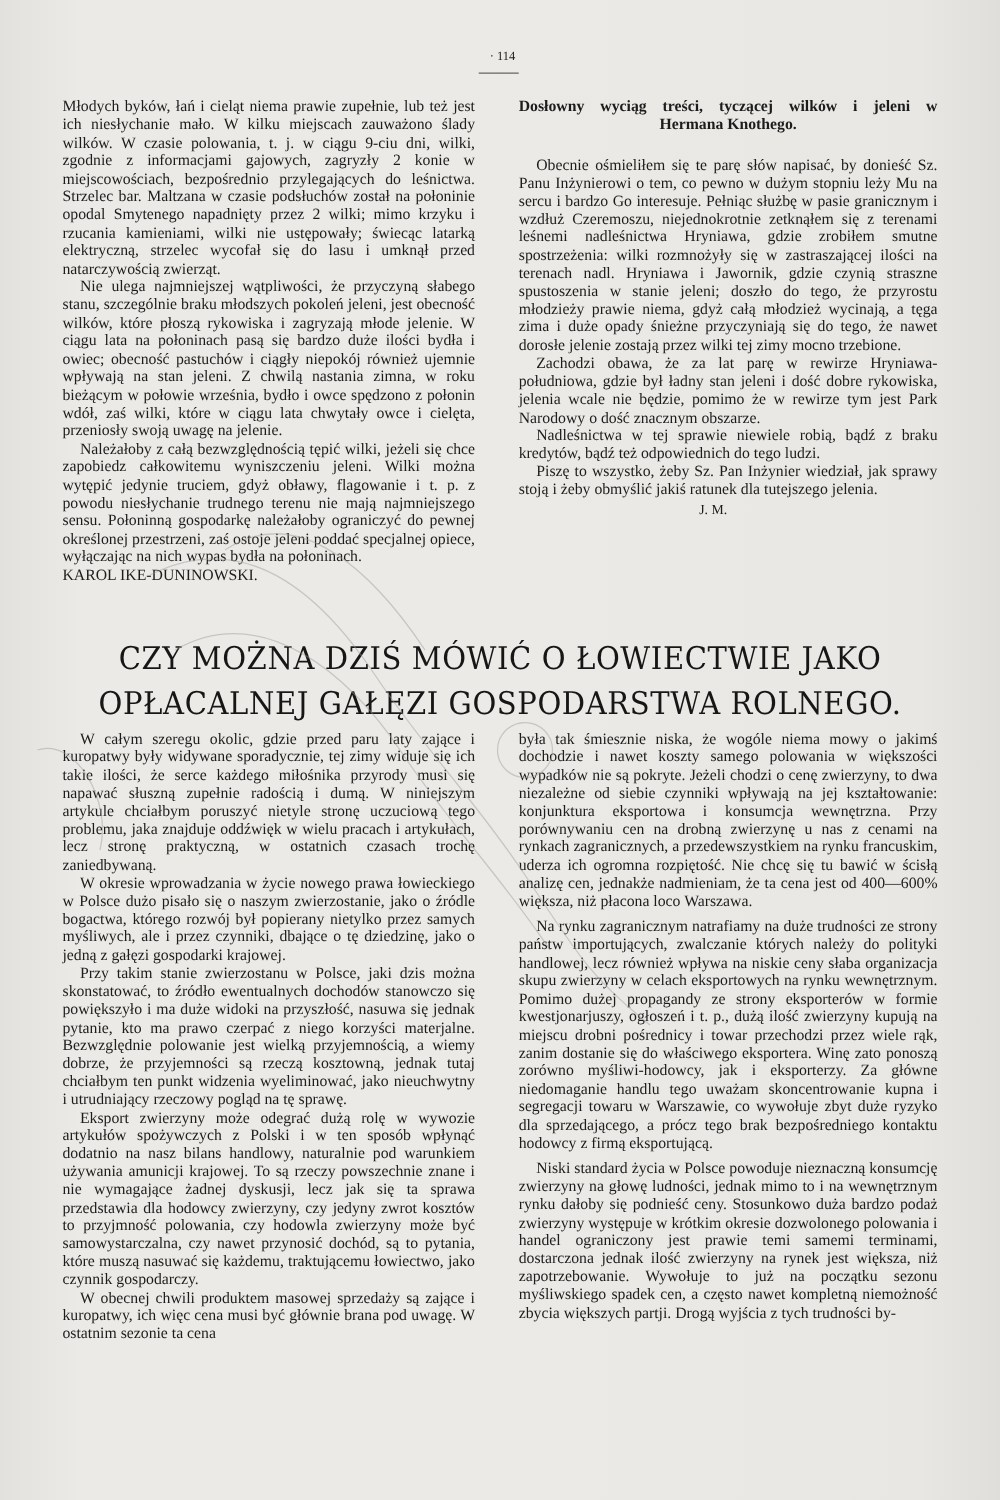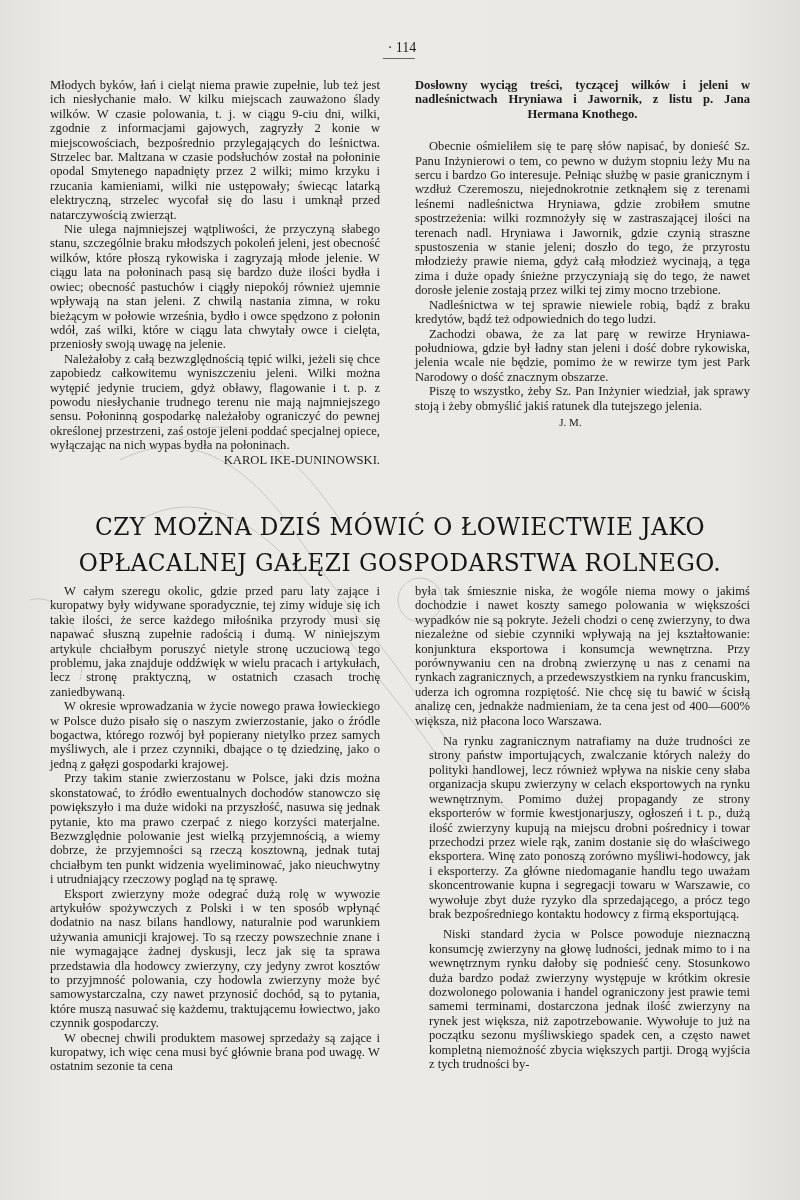--- a/index.html
+++ b/index.html
@@ -9,40 +9,40 @@
     font-family: "DejaVu Serif", "Liberation Serif", serif;
     color: #1c1c1c;
     position: relative;
   }
   .page {
     position: absolute; left: 0; top: 0; width: 800px; height: 1200px;
     background: linear-gradient(90deg, #e2e1dd 0%, #ebeae6 8%, #eceae6 50%, #e8e7e3 92%, #dfdeda 100%);
   }
   .page-number {
     position: absolute; left: 372px; top: 40px; width: 60px; text-align: center;
-    font-size: 14px; font-family: "Liberation Serif", serif;
+    font-size: 10px; font-family: "Liberation Serif", serif;
   }
   .page-number-rule {
     position: absolute; left: 383px; top: 58px; width: 32px; height: 1px; background: #666;
   }
   .col {
     position: absolute;
     font-family: "Liberation Serif", serif;
     font-size: 12.6px; line-height: 14.4px;
     text-align: justify;
     hyphens: manual;
   }
   .col p { margin: 0; text-indent: 14px; }
   .col p.noindent { text-indent: 0; }
-  .col p.gap { margin-top: 6px; margin-left: 14px; }
+  .col p.gap { margin-top: 6px; }
   .col-top-left { left: 50px; top: 78px; width: 330px; }
   .col-top-right { left: 415px; top: 78px; width: 335px; }
   .col-bottom-left { left: 50px; top: 584px; width: 330px; }
   .col-bottom-right { left: 415px; top: 584px; width: 335px; }
-  .signature-right { text-align: right; margin-right: 14px; }
+  .signature-right { text-align: left; margin-right: 14px; }
   .letter-heading {
     font-weight: bold; text-align: center; font-size: 12.6px; line-height: 14.4px;
     margin-bottom: 18px;
   }
   .letter-heading .l1, .letter-heading .l2, .letter-heading .l3 { display: block; text-align: justify; text-align-last: justify; }
   .letter-heading .l4 { display: block; }
   .initials { text-align: center; padding-right: 24px; font-size: 11px; margin-top: 2px; }
   .article-title {
     position: absolute; left: 0; top: 509px; width: 800px; text-align: center;
     font-family: "DejaVu Serif", serif;
@@ -66,26 +66,25 @@
   <div class="col col-top-left">
     <p class="noindent">Młodych byków, łań i cieląt niema prawie zupełnie, lub też jest ich niesłychanie mało. W kilku miejscach zauważono ślady wilków. W czasie polowania, t. j. w ciągu 9-ciu dni, wilki, zgodnie z informacjami gajowych, zagryzły 2 konie w miejscowościach, bezpośrednio przylegających do leśnictwa. Strzelec bar. Maltzana w czasie podsłuchów został na połoninie opodal Smytenego napadnięty przez 2 wilki; mimo krzyku i rzucania kamieniami, wilki nie ustępowały; świecąc latarką elektryczną, strzelec wycofał się do lasu i umknął przed natarczywością zwierząt.</p>
     <p>Nie ulega najmniejszej wątpliwości, że przyczyną słabego stanu, szczególnie braku młodszych pokoleń jeleni, jest obecność wilków, które płoszą rykowiska i zagryzają młode jelenie. W ciągu lata na połoninach pasą się bardzo duże ilości bydła i owiec; obecność pastuchów i ciągły niepokój również ujemnie wpływają na stan jeleni. Z chwilą nastania zimna, w roku bieżącym w połowie września, bydło i owce spędzono z połonin wdół, zaś wilki, które w ciągu lata chwytały owce i cielęta, przeniosły swoją uwagę na jelenie.</p>
     <p>Należałoby z całą bezwzględnością tępić wilki, jeżeli się chce zapobiedz całkowitemu wyniszczeniu jeleni. Wilki można wytępić jedynie truciem, gdyż obławy, flagowanie i t. p. z powodu niesłychanie trudnego terenu nie mają najmniejszego sensu. Połoninną gospodarkę należałoby ograniczyć do pewnej określonej przestrzeni, zaś ostoje jeleni poddać specjalnej opiece, wyłączając na nich wypas bydła na połoninach.</p>
     <p class="noindent signature-right">KAROL IKE-DUNINOWSKI.</p>
   </div>
 
   <div class="col col-top-right">
     <div class="letter-heading">
       <span class="l1">Dosłowny wyciąg treści, tyczącej wilków i jeleni w</span>
-      <span class="l2">nadleśnictwach Hryniawa i Jawornik, z listu p. Jana</span>
       <span class="l4">Hermana Knothego.</span>
     </div>
     <p>Obecnie ośmieliłem się te parę słów napisać, by donieść Sz. Panu Inżynierowi o tem, co pewno w dużym stopniu leży Mu na sercu i bardzo Go interesuje. Pełniąc służbę w pasie granicznym i wzdłuż Czeremoszu, niejednokrotnie zetknąłem się z terenami leśnemi nadleśnictwa Hryniawa, gdzie zrobiłem smutne spostrzeżenia: wilki rozmnożyły się w zastraszającej ilości na terenach nadl. Hryniawa i Jawornik, gdzie czynią straszne spustoszenia w stanie jeleni; doszło do tego, że przyrostu młodzieży prawie niema, gdyż całą młodzież wycinają, a tęga zima i duże opady śnieżne przyczyniają się do tego, że nawet dorosłe jelenie zostają przez wilki tej zimy mocno trzebione.</p>
+    <p>Zachodzi obawa, że za lat parę w rewirze Hryniawa-południowa, gdzie był ładny stan jeleni i dość dobre rykowiska, jelenia wcale nie będzie, pomimo że w rewirze tym jest Park Narodowy o dość znacznym obszarze.</p>
     <p>Nadleśnictwa w tej sprawie niewiele robią, bądź z braku kredytów, bądź też odpowiednich do tego ludzi.</p>
-    <p>Zachodzi obawa, że za lat parę w rewirze Hryniawa-południowa, gdzie był ładny stan jeleni i dość dobre rykowiska, jelenia wcale nie będzie, pomimo że w rewirze tym jest Park Narodowy o dość znacznym obszarze.</p>
     <p>Piszę to wszystko, żeby Sz. Pan Inżynier wiedział, jak sprawy stoją i żeby obmyślić jakiś ratunek dla tutejszego jelenia.</p>
     <div class="initials">J. M.</div>
   </div>
 
   <div class="article-title">
     <span>CZY MOŻNA DZIŚ MÓWIĆ O ŁOWIECTWIE JAKO</span>
     <span>OPŁACALNEJ GAŁĘZI GOSPODARSTWA ROLNEGO.</span>
   </div>
 
   <div class="col col-bottom-left">

